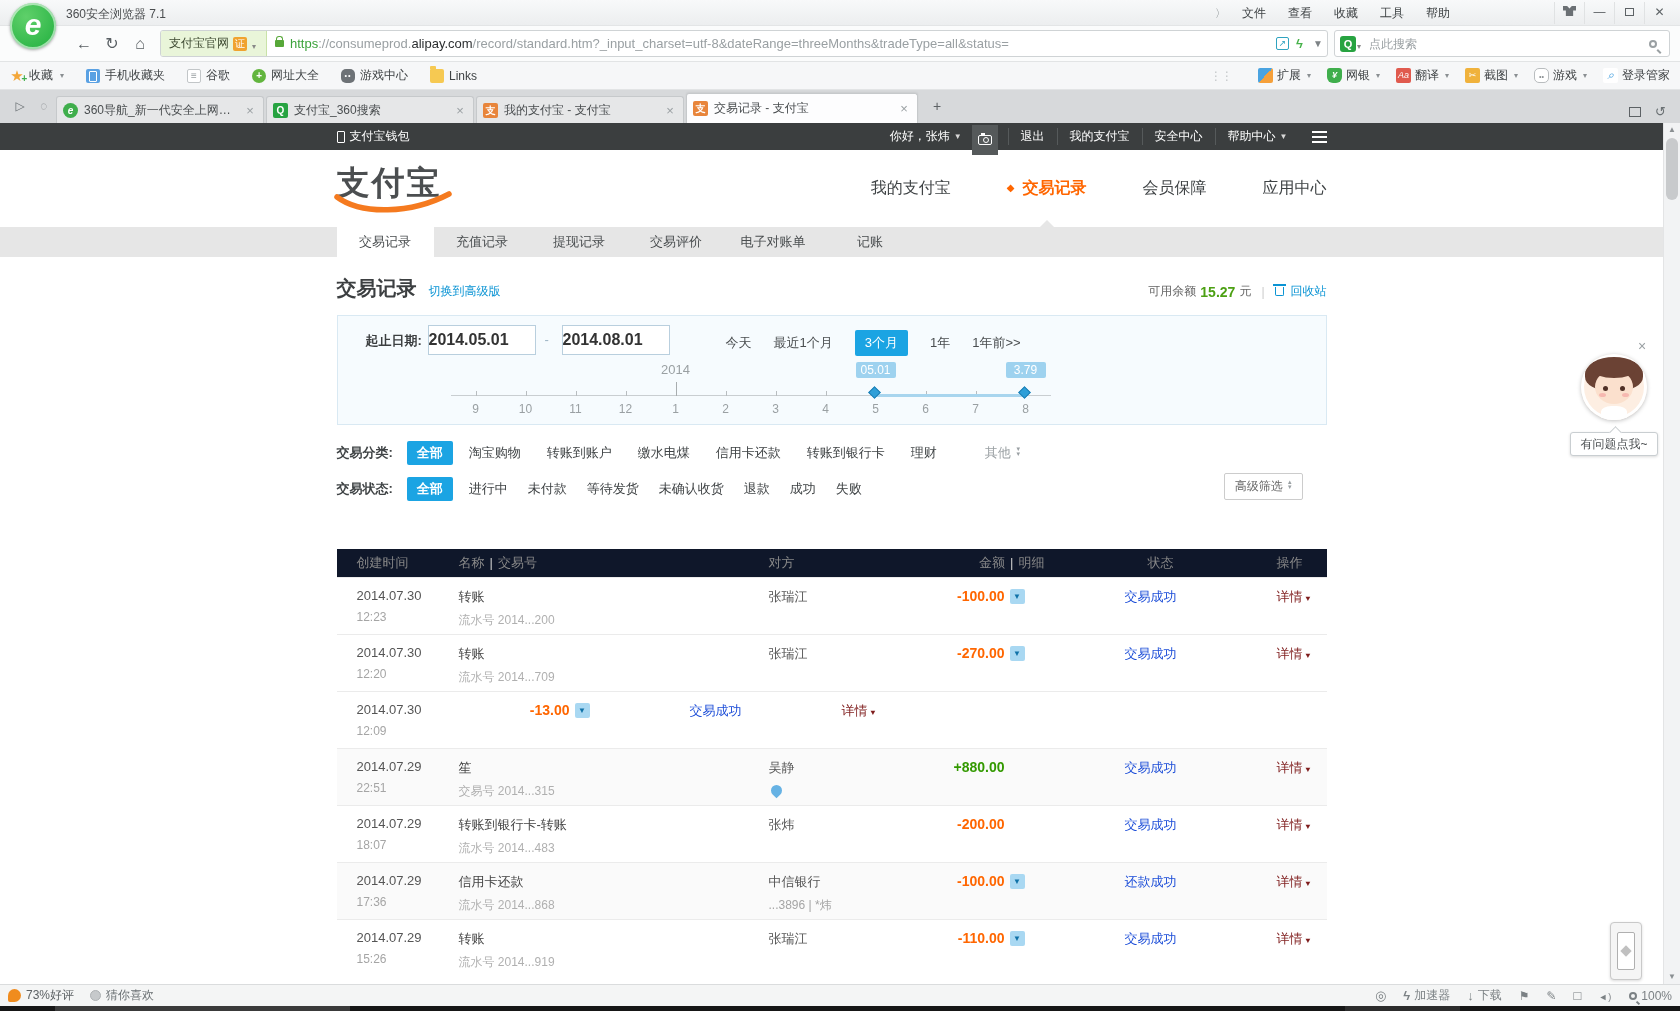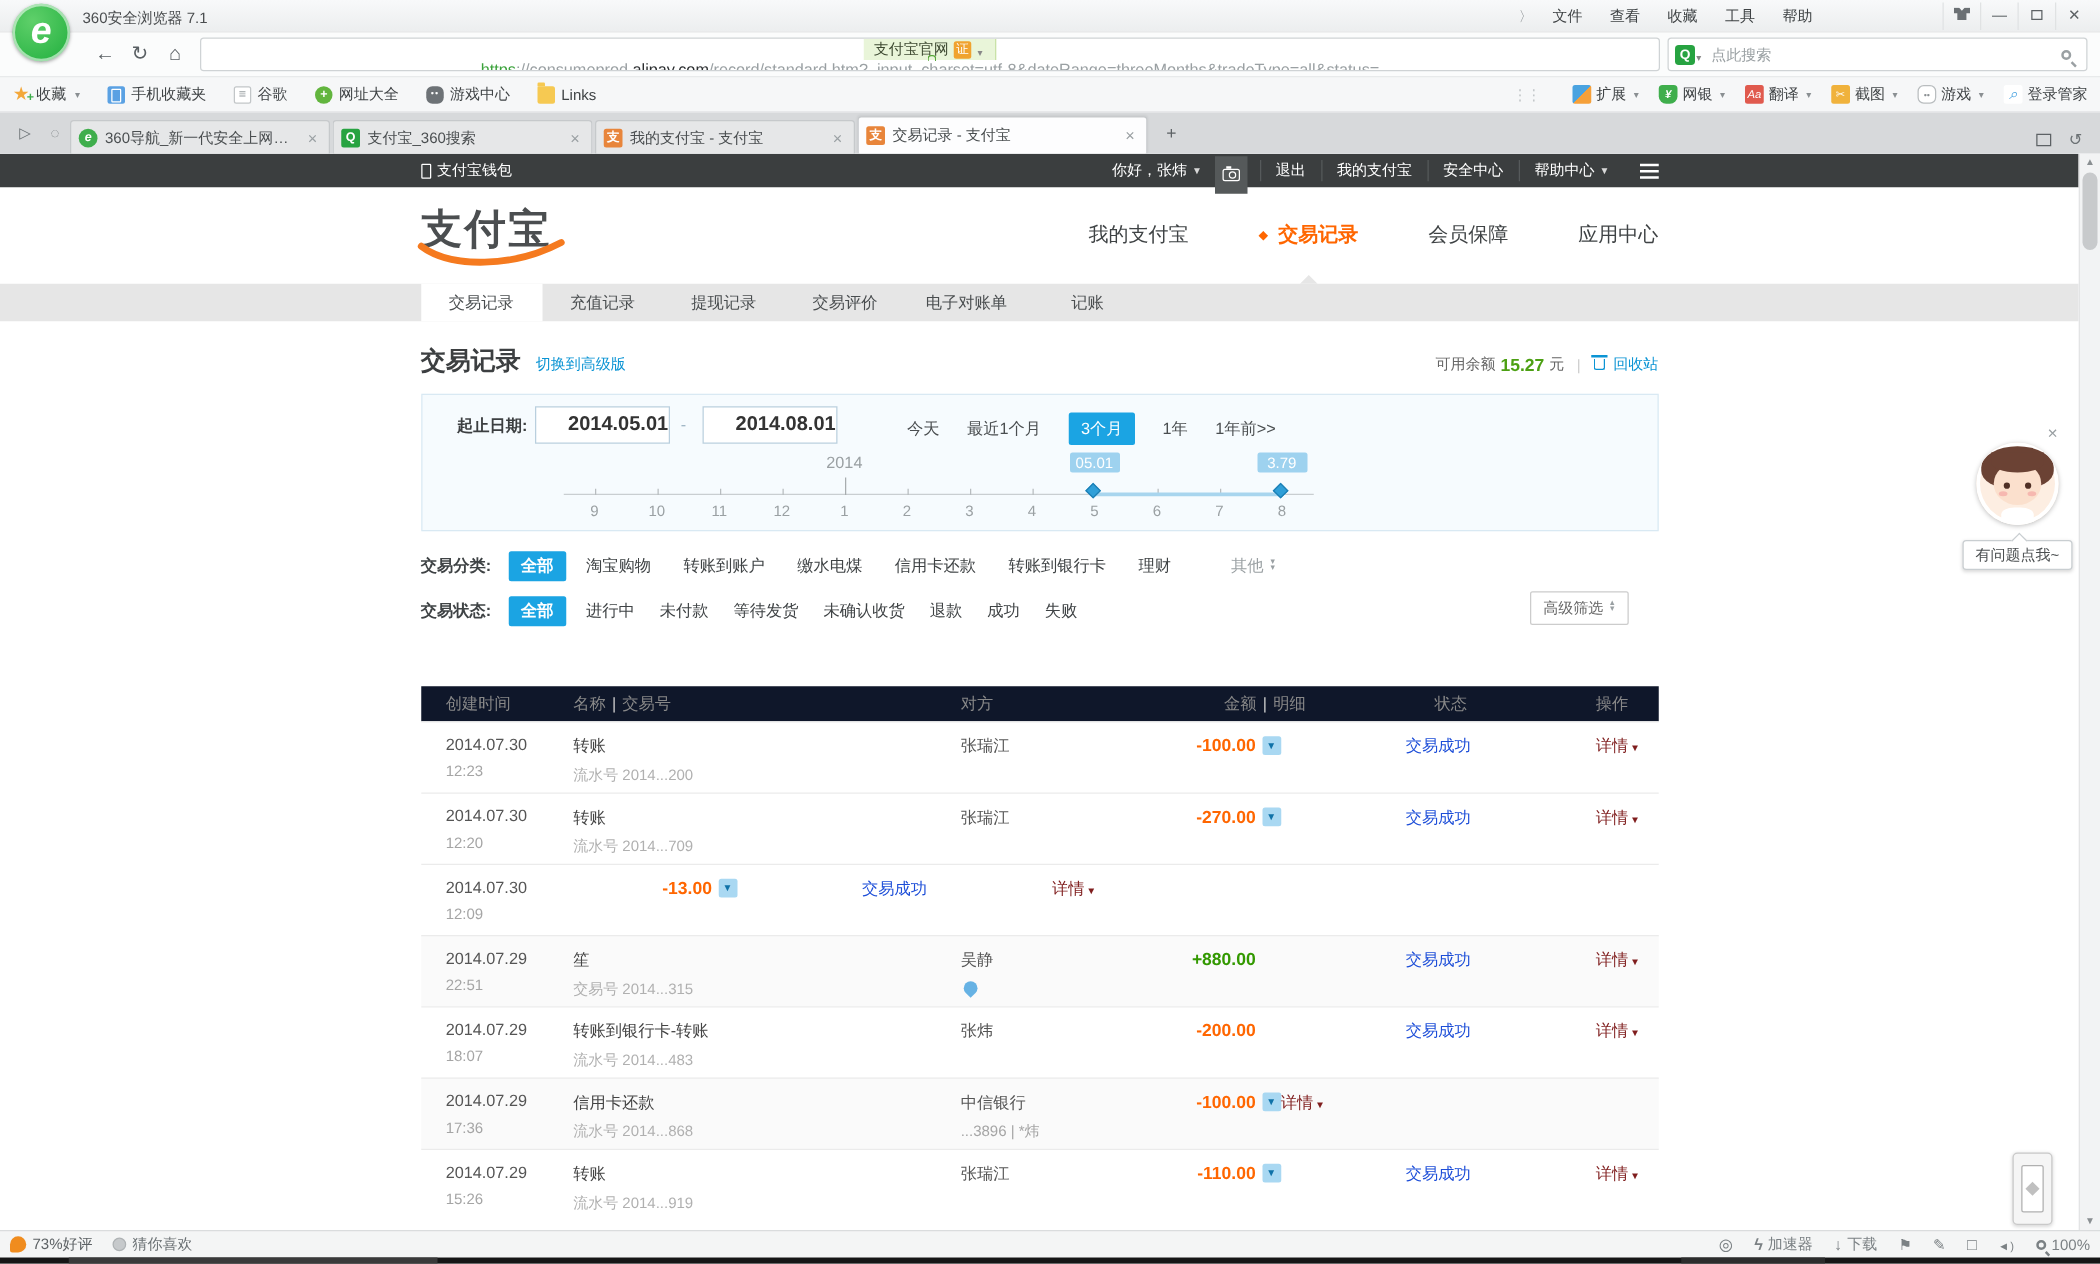--- a/index.html
+++ b/index.html
@@ -18,21 +18,21 @@
   .menu-expand { color:#8a8f92; font-size:11px; margin-right:-6px; }
   .winbtns { position:absolute; right:6px; top:0; height:26px; display:flex; align-items:center; }
   .winbtn { width:30px; height:22px; text-align:center; line-height:20px; color:#5d6265; font-size:12px; border-left:1px solid #e0e2e3; }
   .shirt { display:inline-block; width:13px; height:10px; background:#6b7074;
            clip-path:polygon(0 0,32% 0,50% 25%,68% 0,100% 0,100% 45%,78% 45%,78% 100%,22% 100%,22% 45%,0 45%); }
   .boxglyph { display:inline-block; width:9px; height:8px; border:1px solid #5d6265; }
 
   
   .toolbar { height:36px; background:#fbfcfc; border-bottom:1px solid #e2e4e5; display:flex; align-items:center; padding-left:70px; }
   .navbtn { width:28px; height:26px; text-align:center; line-height:25px; font-size:16px; color:#5a6064; border-radius:3px; }
-  .urlbar { display:flex; align-items:center; height:27px; background:#fff; border:1px solid #cfd3d5; border-radius:3px; margin-left:6px; width:1168px; overflow:hidden;flex-direction:column; }
+  .urlbar { display:flex; align-items:center; height:27px; background:#fff; border:1px solid #cfd3d5; border-radius:3px; margin-left:6px; width:1168px; overflow:hidden; }
   .sitebadge { display:flex; align-items:center; gap:4px; background:#e9f5d9; border-right:1px solid #c9e2a8; height:100%; padding:0 8px; font-size:12px; color:#3e4a32; }
   .certic { display:inline-block; width:14px; height:14px; background:#f0a32f; border-radius:2px; color:#fff; font-size:10px; line-height:14px; text-align:center; }
   .lock { display:inline-block; width:9px; height:7px; background:#57a839; border-radius:1px; position:relative; margin:0 6px 0 8px; }
   .lock::before { content:''; position:absolute; top:-4px; left:1px; width:5px; height:4px; border:1.5px solid #57a839; border-bottom:none; border-radius:3px 3px 0 0; }
   .url { font-size:13px; white-space:nowrap; color:#9aa0a3; }
   .url .sch { color:#3ba23b; } .url .dom { color:#2b2e30; }
   .url-icons { margin-left:auto; display:flex; align-items:center; gap:7px; padding-right:6px; }
   .expic { display:inline-block; width:13px; height:13px; border:1px solid #2fa3c0; border-radius:2px; color:#2fa3c0; font-size:9px; line-height:11px; text-align:center; }
   .boltic { color:#46b24a; font-size:13px; font-weight:bold; }
   .urlcaret { width:18px; text-align:center; color:#7d8386; font-size:10px; }
@@ -132,21 +132,21 @@
   .balance { margin-left:auto; font-size:12px; color:#666; display:flex; align-items:center; gap:4px; }
   .balance .val { color:#4ca013; font-weight:bold; font-size:14px; }
   .balance .sep { color:#ccc; margin:0 6px; }
   .trash { display:inline-block; width:9px; height:9px; border:1px solid #0b94d4; border-top:none; border-radius:0 0 2px 2px; position:relative; margin-right:3px; }
   .trash::before { content:''; position:absolute; top:-3px; left:-3px; width:13px; height:2px; background:#0b94d4; }
   .recycle { color:#0b94d4; }
 
   
   .filter-panel { margin-top:13px; height:110px; border:1px solid #d9e9f3; background:#f6fbfe; position:relative; font-size:13px; }
   .f-label { position:absolute; left:28px; top:16px; font-weight:bold; color:#3c3f41; }
-  .date-input { position:absolute; top:9px; width:108px; height:30px; border:1px solid #b9cfde; background:#fff; text-align:right; font-size:16px; font-weight:bold; color:#333; font-family:inherit; }
+  .date-input { position:absolute; top:9px; width:108px; height:30px; border:1px solid #b9cfde; background:#fff; text-align:left; font-size:16px; font-weight:bold; color:#333; font-family:inherit; }
   .di-from { left:90px; } .di-to { left:224px; }
   .date-dash { position:absolute; left:207px; top:16px; color:#9db4c4; }
   .quick { position:absolute; left:388px; top:14px; display:flex; align-items:center; gap:22px; color:#4a4e50; }
   .quick-btn { background:#1ba4e3; color:#fff; border:none; border-radius:2px; padding:4px 10px; font-size:13px; font-family:inherit; }
   .slider { position:absolute; left:113px; top:44px; width:600px; height:58px; }
   .sl-track { position:absolute; left:0; right:0; top:35px; height:1px; background:#c9ced1; }
   .sl-range { position:absolute; top:34px; height:3px; background:#a8d5ee; }
   .sl-tick { position:absolute; top:31px; width:1px; height:5px; background:#b8bdc0; }
   .sl-tick.year { top:22px; height:14px; background:#a8adaf; }
   .sl-num { position:absolute; top:42px; width:24px; margin-left:-12px; text-align:center; font-size:12px; color:#9aa0a3; }
@@ -641,20 +641,21 @@
                 <div class="c-name">
                   <div class="r-name">信用卡还款</div>
                   <div class="r-sub">流水号 2014...868</div>
                 </div>
                 <div class="c-party">
                   <div class="r-party">中信银行</div>
                   <div class="r-party2">...3896 | *炜</div>
                 </div>
                 <div class="c-amt"><span class="amt neg">-100.00</span></div>
                 <div class="c-amtic"><span class="amt-toggle">▼</span></div>
+                <div class="c-status">还款成功</div>
                 <div class="c-op"><span class="detail-link"><span>详情</span><span class="caret">▼</span></span></div>
               </div>
               <div class="trow">
                 <span class="c-pad"></span>
                 <div class="c-time">
                   <div class="r-date">2014.07.29</div>
                   <div class="r-time">15:26</div>
                 </div>
                 <div class="c-name">
                   <div class="r-name">转账</div>

